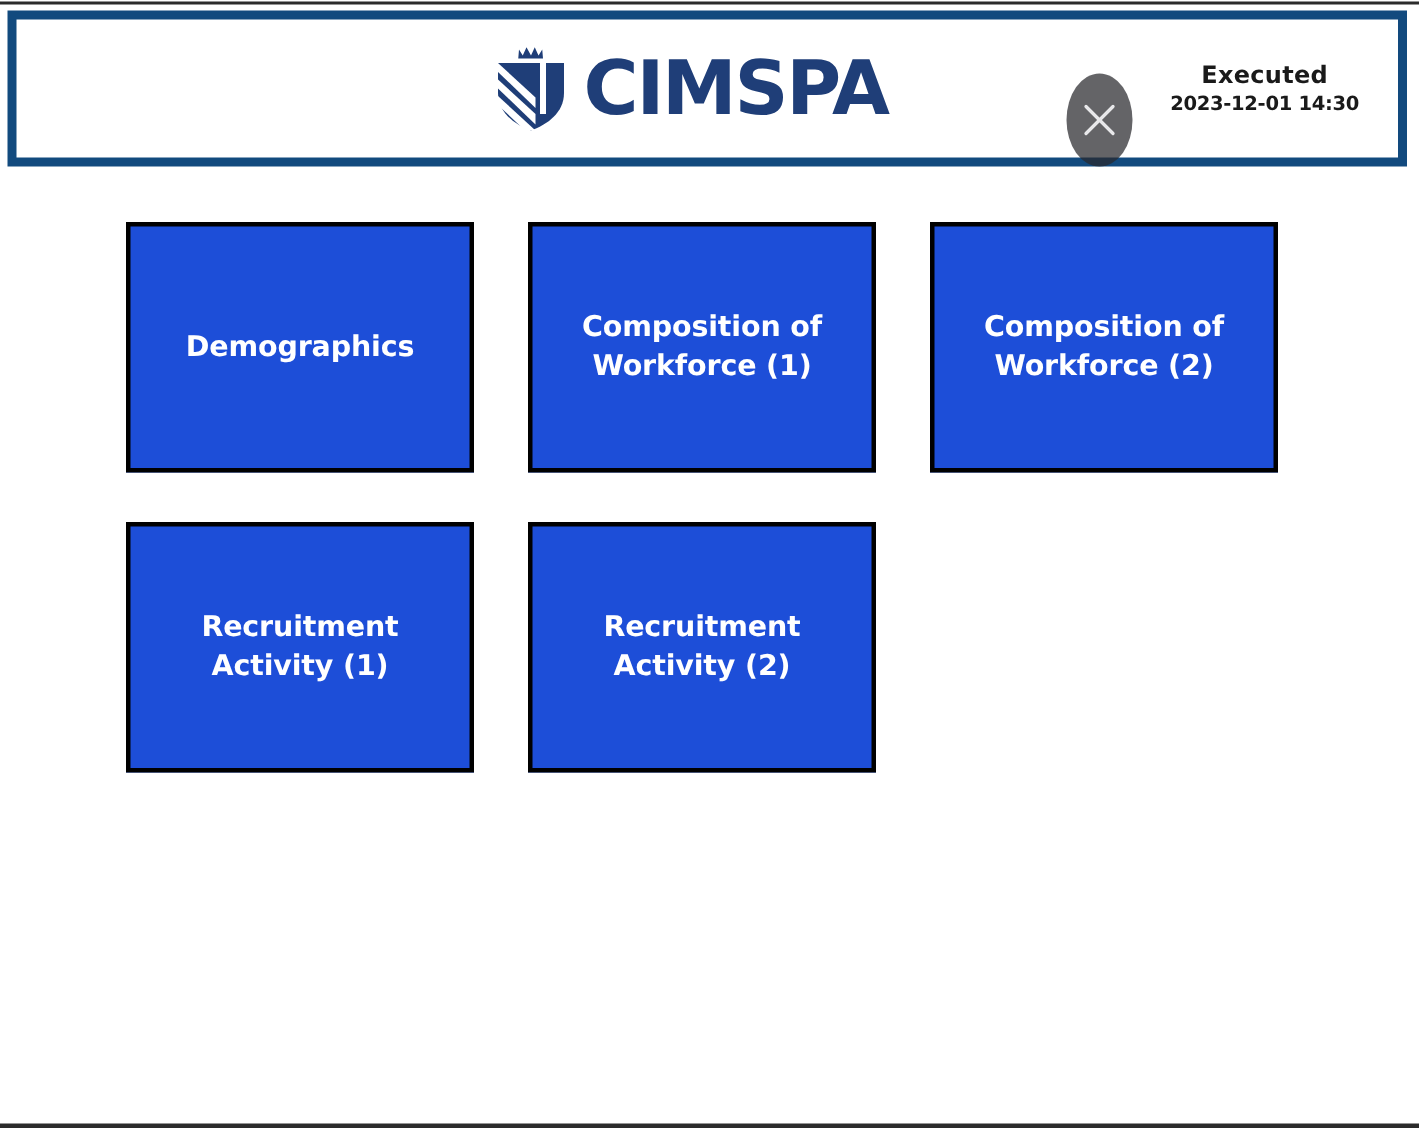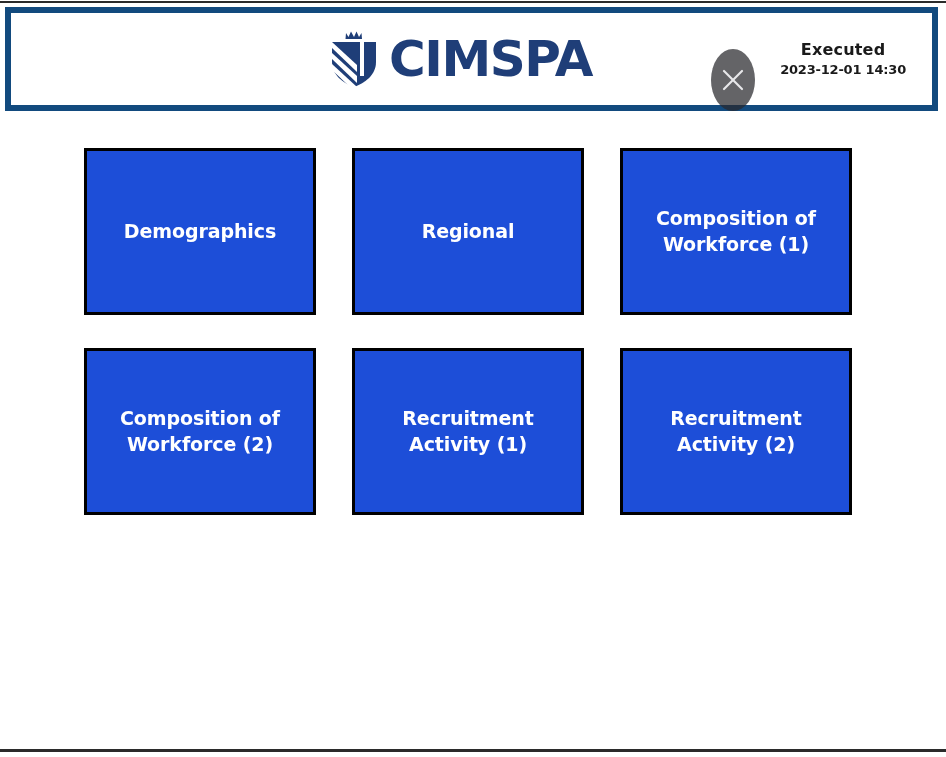--- a/index.html
+++ b/index.html
@@ -213,23 +213,20 @@
 
     </div>
   </div>
 
   <div class="tile-grid">
 
     <div class="tile">
       <span class="tile-label">Demographics</span>
     </div>
 
-    <div class="tile">
-      <span class="tile-label">Regional</span>
-    </div>
 
 
     <div class="tile">
       <span class="tile-label">Composition of
 Workforce (1)</span>
     </div>
 
     <div class="tile">
       <span class="tile-label">Composition of
 Workforce (2)</span>

